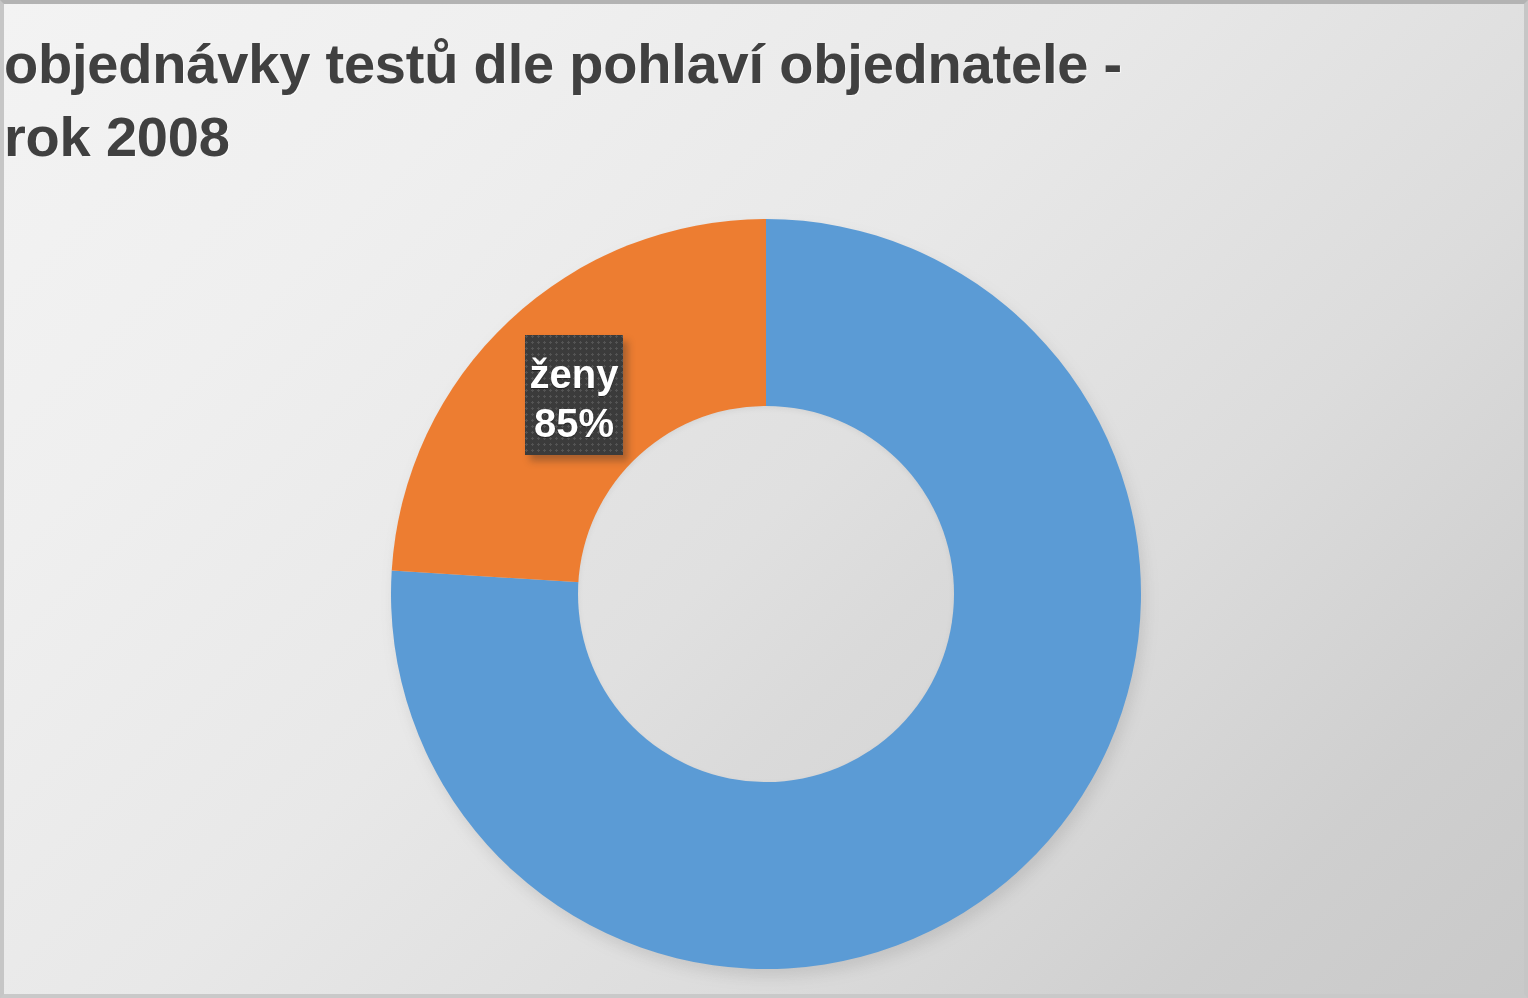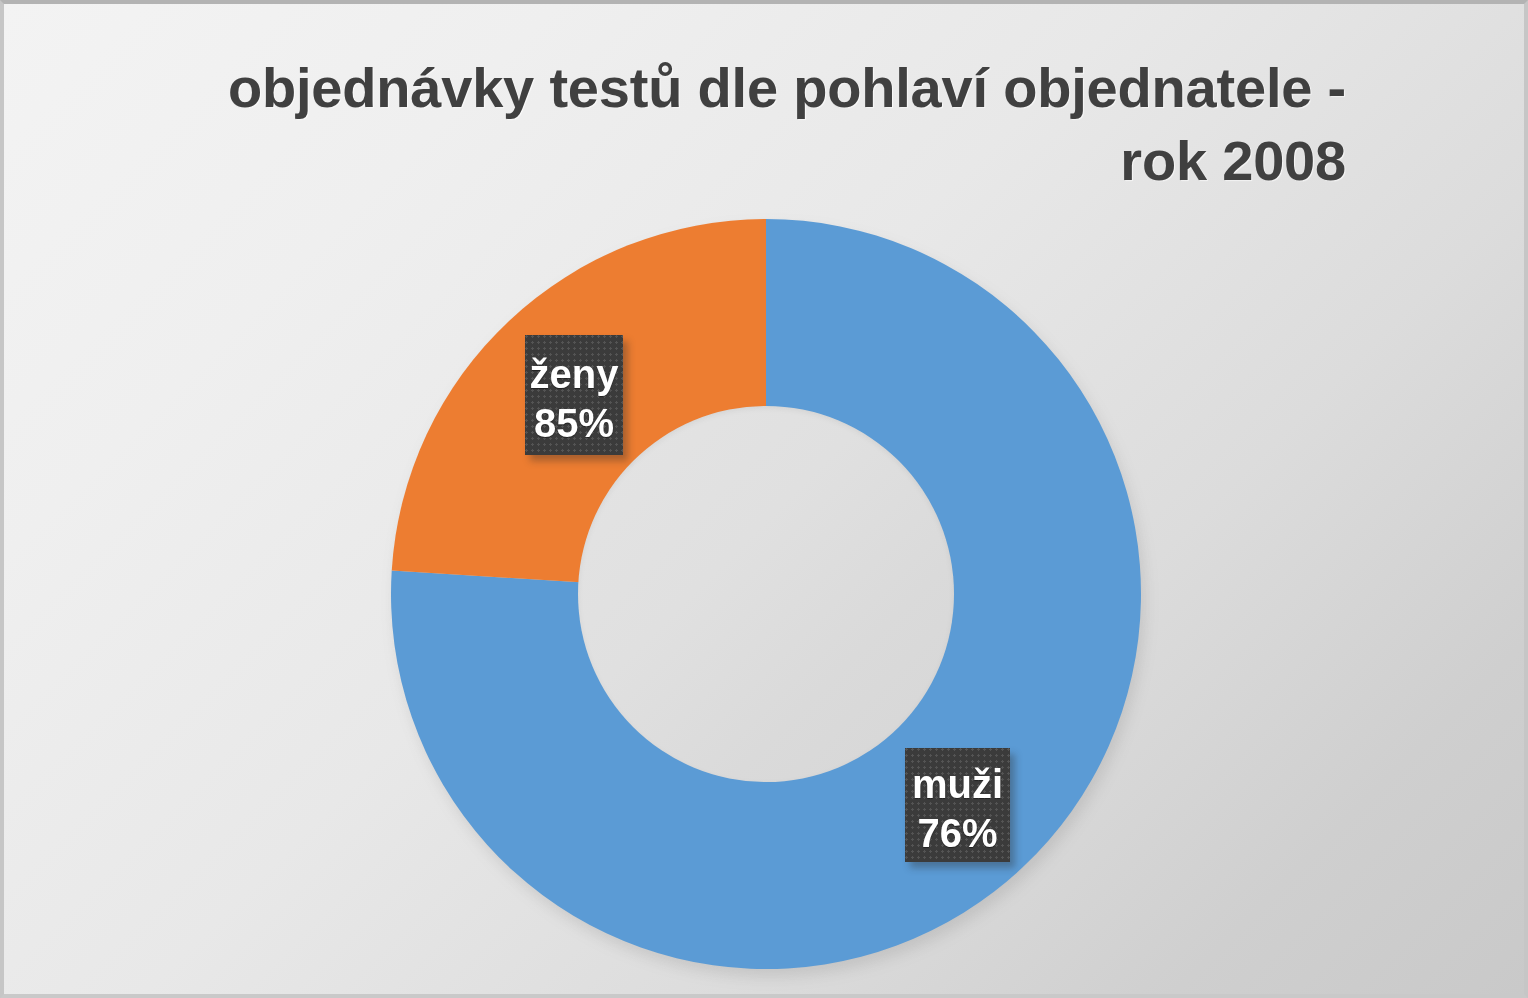--- a/index.html
+++ b/index.html
@@ -34,30 +34,29 @@
     border-bottom: 4px solid #c9c9c9;
     overflow: hidden;
   }
 
   
   .chart-title {
     position: absolute;
     left: 0;
     top: 24px;
     width: 1342px;
-    text-align: right;
+    text-align: left;
     font-size: 56px;
     font-weight: bold;
     line-height: 1.30;
     color: #404040;
     letter-spacing: -0.2px;
     text-shadow: 1px 1px 1px rgba(255,255,255,0.75),
                  0 1px 0 rgba(0,0,0,0.06);
     white-space: pre-line;
-    margin-top: 24px;
   }
 
   
   .plot-area {
     position: absolute;
     left: 0;
     top: 0;
     width: 1528px;
     height: 998px;
   }
@@ -169,19 +168,15 @@
       </div>
 
       <div class="donut-hole"></div>
     </div>
 
     <div class="data-label label-zeny">
       <span class="lbl-name">ženy</span>
       <span class="lbl-value">85%</span>
     </div>
 
-    <div class="data-label label-muzi">
-      <span class="lbl-name">muži</span>
-      <span class="lbl-value">76%</span>
-    </div>
 
   </div>
 </div>
 
 </body></html>

